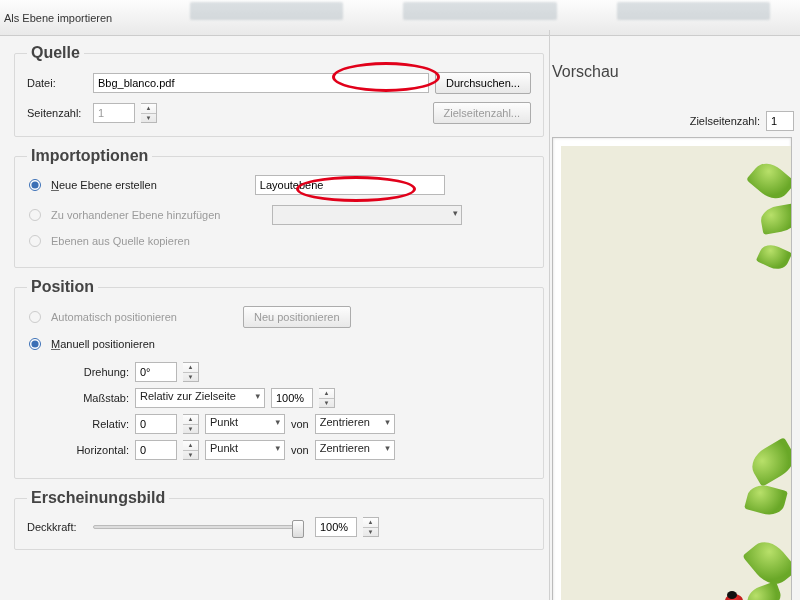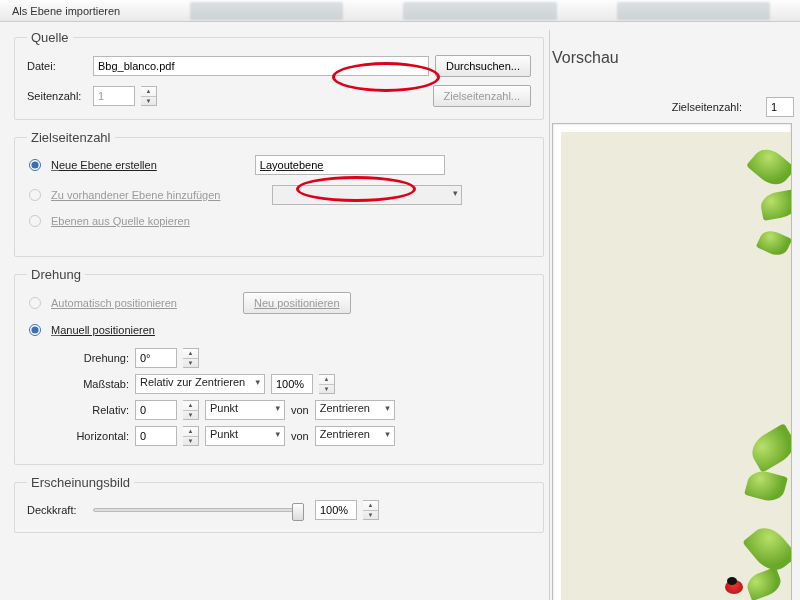--- a/index.html
+++ b/index.html
@@ -1,50 +1,50 @@
 <!DOCTYPE html>
 <html><head>
 <meta charset="utf-8">
 <style>
   * { box-sizing: border-box; }
   html, body { margin: 0; padding: 0; font-family: "Segoe UI", Tahoma, sans-serif; font-size: 11px; color: #222; background: #fff; }
   .window { width: 800px; height: 600px; background: #f4f4f4; position: relative; overflow: hidden; }
-  .titlebar { height: 22px; background: linear-gradient(#fdfdfd,#e9e9e9); border-bottom: 1px solid #ccc; display: flex; align-items: center; padding-left: 12px; font-size: 11px; color: #333; }
+  .titlebar { height: 36px; background: linear-gradient(#fdfdfd,#e9e9e9); border-bottom: 1px solid #ccc; display: flex; align-items: center; padding-left: 4px; font-size: 11px; color: #333; }
   .blurbar { position: absolute; left: 160px; top: 0; height: 22px; width: 640px; display:flex; }
   .blurbar span { flex:1; margin:2px 30px; background: rgba(120,140,150,.25); border-radius:2px; filter: blur(1px); }
   .body { display: flex; padding: 8px 0 0 14px; height: calc(100% - 22px); }
   .left { width: 530px; }
   .right { flex: 1; padding-left: 8px; }
 
   fieldset { border: 1px solid #d9d9d9; border-radius: 2px; margin: 0 0 10px 0; padding: 10px 12px 12px 12px; background: #f4f4f4; }
-  legend { padding: 0 4px; color: #444; font-size: 13px; }
+  legend { padding: 0 4px; color: #444; font-size: 16px; font-weight: bold; }
   .row { display: flex; align-items: center; margin-bottom: 8px; gap: 6px; }
   .row:last-child { margin-bottom: 0; }
   label.lbl { min-width: 60px; }
   input[type=text].field { height: 16px; border: 1px solid #b8b8b8; background: #fff; padding: 9px 4px; font-size: 11px; }
   input[type=text].field.wide { flex: 1; }
   input[type=text].number { width: 42px; text-align: left; }
   button.btn { height: 22px; min-width: 96px; background: linear-gradient(#fdfdfd,#e8e8e8); border: 1px solid #acacac; border-radius: 2px; font-size: 11px; padding: 0 10px; cursor: pointer; }
   button.btn.disabled { color: #9a9a9a; cursor: default; }
   .spin { display:inline-flex; flex-direction:column; border:1px solid #b8b8b8; border-left:none; height:20px; width:16px; background:linear-gradient(#fdfdfd,#e8e8e8); }
   .spin span { flex:1; display:flex; align-items:center; justify-content:center; font-size:6px; color:#555; cursor:pointer; }
   .spin span:first-child { border-bottom:1px solid #c4c4c4; }
   .radio { width:12px; height:12px; accent-color:#3b6fb5; margin:0 6px 0 2px; }
-  .radio-row { display:flex; align-items:center; margin-bottom:10px; gap:4px;text-decoration:underline; }
+  .radio-row { display:flex; align-items:center; margin-bottom:10px; gap:4px; }
   .combo { height:20px; border:1px solid #b8b8b8; background:#fff; padding:1px 16px 1px 4px; font-size:11px; position:relative; }
   .combo.disabled { background:#f0f0f0; color:#999; }
   .combo::after { content:"▾"; position:absolute; right:4px; top:2px; font-size:9px; color:#555; }
   .disabled-text { color:#9a9a9a; }
   .posgrid { margin: 12px 0 0 40px; }
   .posgrid .row { margin-bottom:6px; }
   .posgrid .lblp { width:62px; text-align:right; }
   .slider { width:210px; height:4px; background:#ddd; border:1px solid #bbb; position:relative; border-radius:2px; margin-right:6px; }
   .slider::after { content:""; position:absolute; right:-2px; top:-6px; width:10px; height:16px; background:linear-gradient(#fdfdfd,#dcdcdc); border:1px solid #999; border-radius:2px; }
 
-  .preview-head { display:flex; align-items:center; justify-content:flex-end; margin: 30px 6px 6px 0; gap:24px; }
+  .preview-head { display:flex; align-items:center; justify-content:flex-end; margin: 30px 6px 6px 0; gap:6px; }
   .preview-canvas { margin-top:6px; border:1px solid #bbb; background:#fff; height:480px; width:240px; position:relative; overflow:hidden; box-shadow: 0 0 3px rgba(0,0,0,.15) inset; }
   .page { position:absolute; left:8px; top:8px; right:0; bottom:0; background:#edecdc; }
   .leaf { position:absolute; background: radial-gradient(circle at 30% 30%, #b8e06a, #6aa828 70%); border-radius: 50% 10% 50% 10%; transform: rotate(20deg); }
   .ladybug { position:absolute; width:18px; height:14px; background: radial-gradient(circle at 50% 40%, #e33, #a11); border-radius:50%; }
   .ladybug::before { content:""; position:absolute; left:2px; top:-3px; width:10px; height:8px; background:#111; border-radius:50%; }
 
   .highlight { position:absolute; border:3px solid #e1001a; border-radius:50%; pointer-events:none; }
   .h1 { left:332px; top:62px; width:108px; height:30px; }
   .h2 { left:296px; top:176px; width:120px; height:26px; }
 
@@ -83,41 +83,41 @@
           <div class="spin">
               <span>▲</span>
               <span>▼</span>
             </div>
           <div style="flex:1"></div>
           <button class="btn disabled" disabled="">Zielseitenzahl...</button>
         </div>
       </fieldset>
 
       <fieldset>
-        <legend>Zielseitenzahl</legend>
+        <legend>Importoptionen</legend>
         <div class="radio-row">
           <input type="radio" class="radio" checked="" style="">
           <span><span class="under">N</span>eue Ebene erstellen</span>
           <div style="width:90px"></div>
           <input type="text" class="field" style="width: 190px;" value="Layoutebene">
         </div>
         <div class="radio-row disabled-text">
           <input type="radio" class="radio" disabled="" style="">
           <span>Zu vorhandener Ebene hinzufügen</span>
           <div style="width:44px"></div>
           <div class="combo disabled" style="width:190px"></div>
         </div>
-        <div class="radio-row disabled-text" style="margin-bottom:17px">
+        <div class="radio-row disabled-text" style="margin-bottom:8px">
           <input type="radio" class="radio" disabled="" style="">
           <span>Ebenen aus Quelle kopieren</span>
         </div>
       </fieldset>
 
       <fieldset>
-        <legend>Drehung</legend>
+        <legend>Position</legend>
         <div class="radio-row disabled-text">
           <input type="radio" class="radio" disabled="" style="">
           <span>Automatisch positionieren</span>
           <div style="width:58px"></div>
           <button class="btn disabled" disabled="">Neu positionieren</button>
         </div>
         <div class="radio-row">
           <input type="radio" class="radio" checked="" style="">
           <span><span class="under">M</span>anuell positionieren</span>
         </div>
@@ -125,21 +125,21 @@
           <div class="row">
             <label class="lblp">Drehung:</label>
             <input type="text" class="field number" value="0°" style="">
             <div class="spin">
                 <span>▲</span>
                 <span>▼</span>
               </div>
           </div>
           <div class="row">
             <label class="lblp">Maßstab:</label>
-            <div class="combo" style="width:130px"><span>Relativ zur Zentrieren</span></div>
+            <div class="combo" style="width:130px"><span>Relativ zur Zielseite</span></div>
             <input type="text" class="field number" value="100%" style="">
             <div class="spin">
                 <span>▲</span>
                 <span>▼</span>
               </div>
           </div>
           <div class="row">
             <label class="lblp">Relativ:</label>
             <input type="text" class="field number" value="0" style="">
             <div class="spin">

